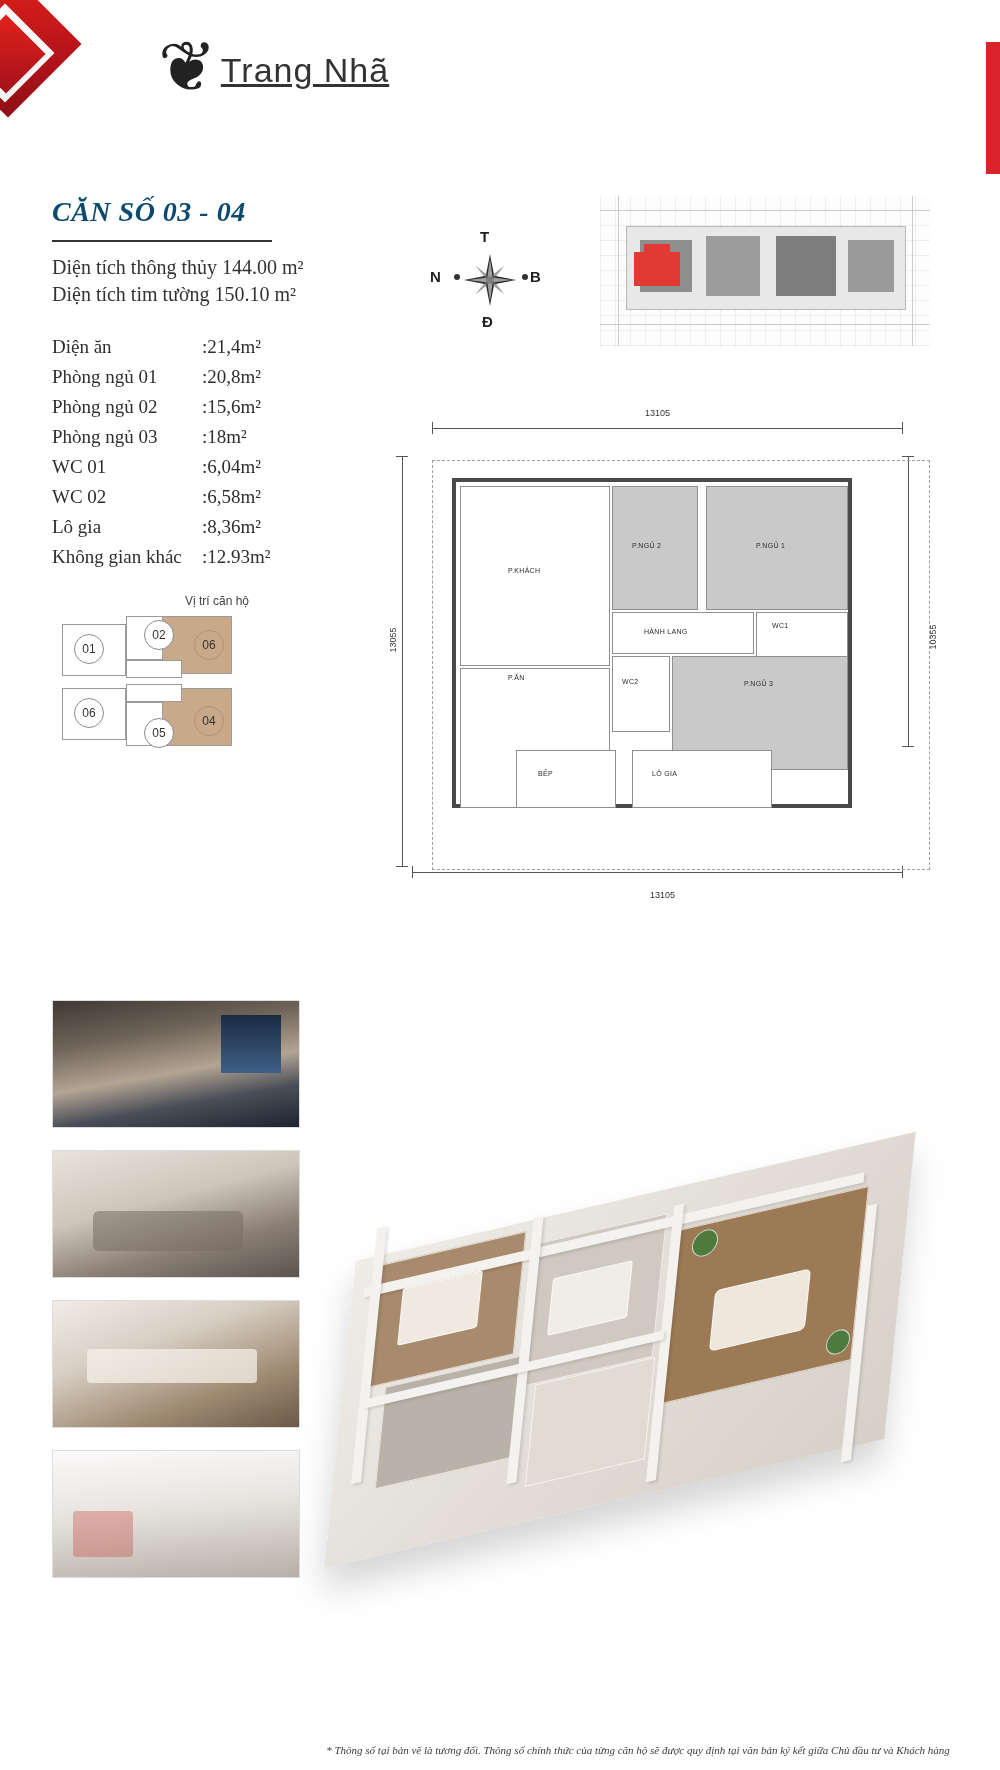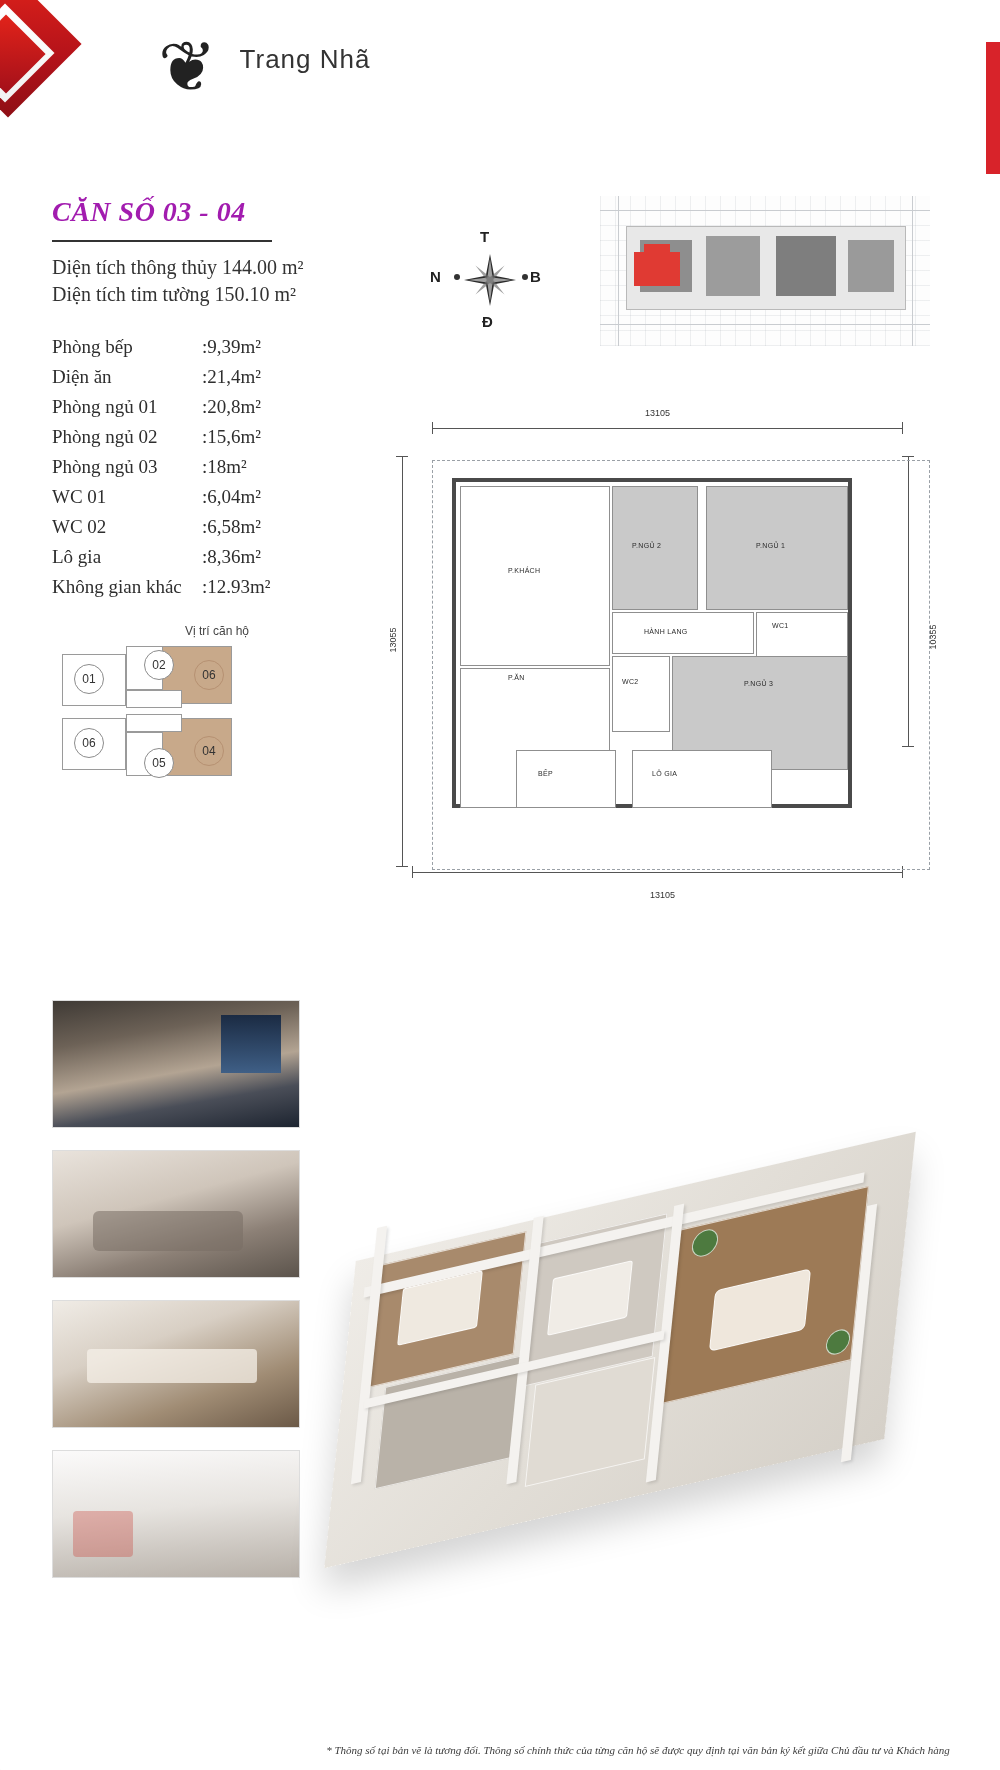--- a/index.html
+++ b/index.html
@@ -51,33 +51,33 @@
   .brand .script{
     font-family:"DejaVu Serif", serif;
     font-style:italic;
     font-size:66px;
     letter-spacing:2px;
     color:#222;
     line-height:1;
   }
   .brand .sub{
     font-family:"Liberation Sans", sans-serif;
-    font-size:26px; color:#333; letter-spacing:1px; margin-top:14px;
+    font-size:34px; color:#333; letter-spacing:1px; margin-top:21px;text-decoration:underline;
   }
   .brand .swirl{
     position:absolute; left:18px; top:-4px; font-size:70px; color:#222;
     font-family:"DejaVu Serif", serif;
   }
 
   
   .left-col{ position:absolute; left:52px; top:196px; width:330px; }
   .title{
     font-family:"Liberation Serif", serif;
     font-weight:bold; font-style:italic;
-    font-size:28px; color:#a21caf; letter-spacing:.5px;
+    font-size:28px; color:#0c4a6e; letter-spacing:.5px;
   }
   .title-rule{ width:220px; height:2px; background:#333; margin:12px 0 14px 0; }
   .area-line{ font-size:20px; color:#333; margin:4px 0; font-family:"Liberation Serif", serif;}
 
   .room-list{ margin-top:26px; }
   .room-row{ display:flex; font-size:19px; line-height:30px; color:#2e2e2e; }
   .room-row .nm{ width:150px; }
   .room-row .vl{ flex:1; }
 
   .pos-label{ margin-top:22px; font-size:12px; color:#444; font-family:"Liberation Sans", sans-serif;text-align:center;}
@@ -192,24 +192,20 @@
   <div class="sub">Trang Nhã</div>
 </div>
 
 <div class="left-col">
   <div class="title">CĂN SỐ 03 - 04</div>
   <div class="title-rule"></div>
   <div class="area-line">Diện tích thông thủy 144.00 m²</div>
   <div class="area-line">Diện tích tim tường 150.10 m²</div>
 
   <div class="room-list">
-    <div class="room-row">
-        <div class="nm">Phòng bếp</div>
-        <div class="vl">:9,39m²</div>
-      </div>
     <div class="room-row">
         <div class="nm">Diện ăn</div>
         <div class="vl">:21,4m²</div>
       </div>
     <div class="room-row">
         <div class="nm">Phòng ngủ 01</div>
         <div class="vl">:20,8m²</div>
       </div>
     <div class="room-row">
         <div class="nm">Phòng ngủ 02</div>

